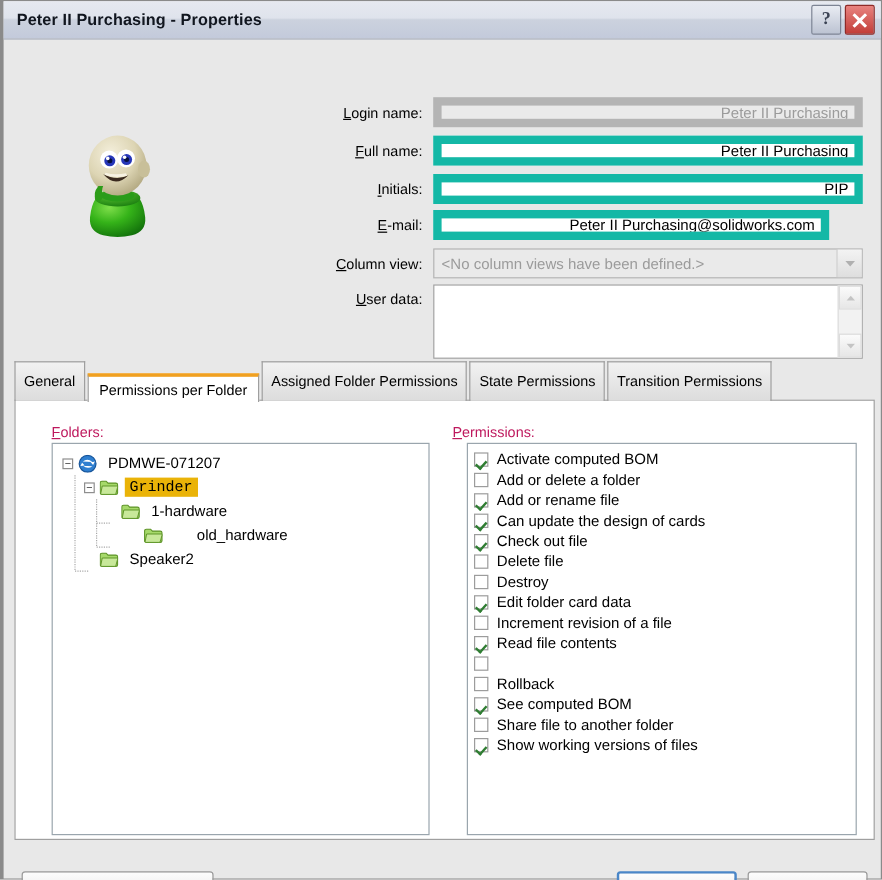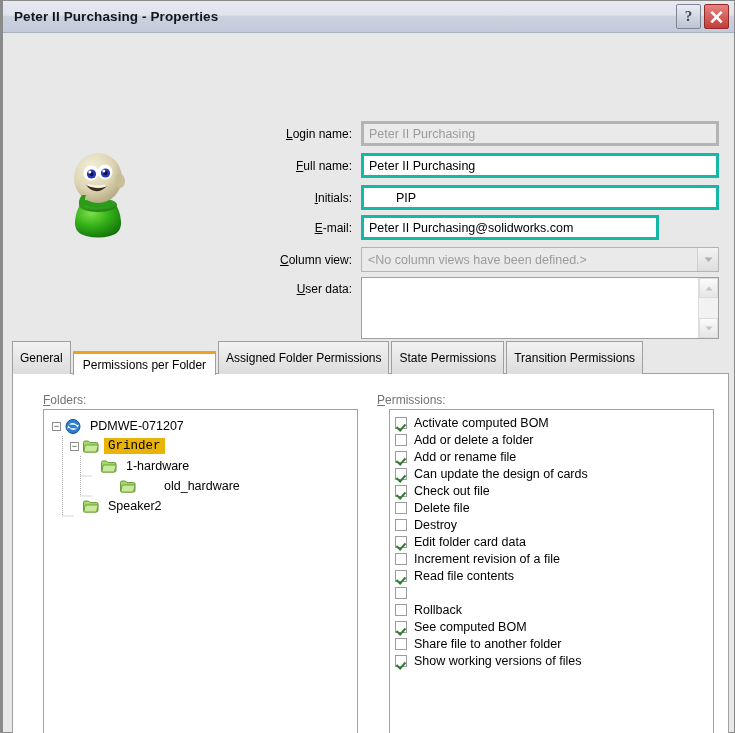--- a/index.html
+++ b/index.html
@@ -44,38 +44,39 @@
     font-size:15px; font-weight:bold; color:#3b4354;
     font-family:"Liberation Serif", serif;
   }
   .tb-close {
     background:linear-gradient(to bottom,#e8837f,#c23d38);
     border-color:#8e2a27; position:relative;
   }
   .tb-close svg { display:block; }
 
   
-  #content { position:relative; flex:1;margin-top:40px; }
+  #content { position:relative; flex:1; }
 
   
   #avatar { position:absolute; left:55px; top:62px; width:80px; height:105px; }
 
   
   .frow { position:absolute; display:flex; align-items:center; }
   .flabel {
     width:88px; text-align:right; padding-right:9px;
     font-size:12px; color:#000; white-space:nowrap;
   }
   .flabel u { text-decoration:underline; }
 
   .fld {
-    height:25px; border:3px solid #14b8a6; background:#fff;
+    height:25px; border:7px solid #14b8a6; background:#fff;
     font-family:"Liberation Sans", sans-serif; font-size:12.5px;
     color:#000; padding:0 5px; line-height:23px;
     outline:none;
+    text-align:right;
   }
   .fld.ro { background:#eaeaea; color:#9b9b9b; border-color:#b4b4b4; }
 
   
   .combo {
     height:25px; border:1px solid #b4b4b4; background:#eaeaea;
     display:flex; align-items:center; position:relative;
   }
   .combo .cv { flex:1; padding-left:6px; font-size:12.5px; color:#9b9b9b; }
   .combo .carrow {
@@ -117,21 +118,21 @@
     z-index:4; margin-bottom:-1px; font-weight:normal;
   }
 
   #tabpanel {
     position:absolute; left:9px; top:300px; width:717px; height:367px;
     background:#fff; border:1px solid #9f9f9f; z-index:2;
   }
 
   
   .gtitle {
-    position:absolute; font-size:12px; color:#737373;
+    position:absolute; font-size:12px; color:#be185d;
   }
   .listbox {
     position:absolute; background:#fff; border:1px solid #9aa5ad;
     overflow:hidden;
   }
 
   
   .tree { padding:6px 0 0 0; font-size:12.5px; }
   .tnode { display:flex; align-items:center; height:20px; position:relative; }
   .tlbl {
@@ -248,21 +249,21 @@
       <input class="fld" style="width: 358px;" value="Peter II Purchasing">
     </div>
 
     <div class="frow" style="left:270px; top:112px;">
       <div class="flabel"><u>I</u>nitials:</div>
       <input class="fld" style="width: 358px; padding-left: 32px;" value="PIP">
     </div>
 
     <div class="frow" style="left:270px; top:142px;">
       <div class="flabel"><u>E</u>-mail:</div>
-      <input class="fld" style="width: 298px;" value="Peter II Purchasing@solidworks.com">
+      <input class="fld" style="width: 330px;" value="Peter II Purchasing@solidworks.com">
     </div>
 
     <div class="frow" style="left:270px; top:174px;">
       <div class="flabel"><u>C</u>olumn view:</div>
       <div class="combo" style="width:358px;">
         <div class="cv">&lt;No column views have been defined.&gt;</div>
         <div class="carrow">
           <svg width="9" height="6" viewBox="0 0 9 6">
               <path d="M0.5 0.5 L4.5 5 L8.5 0.5 Z" fill="#b0b0b0"></path>
             </svg>

